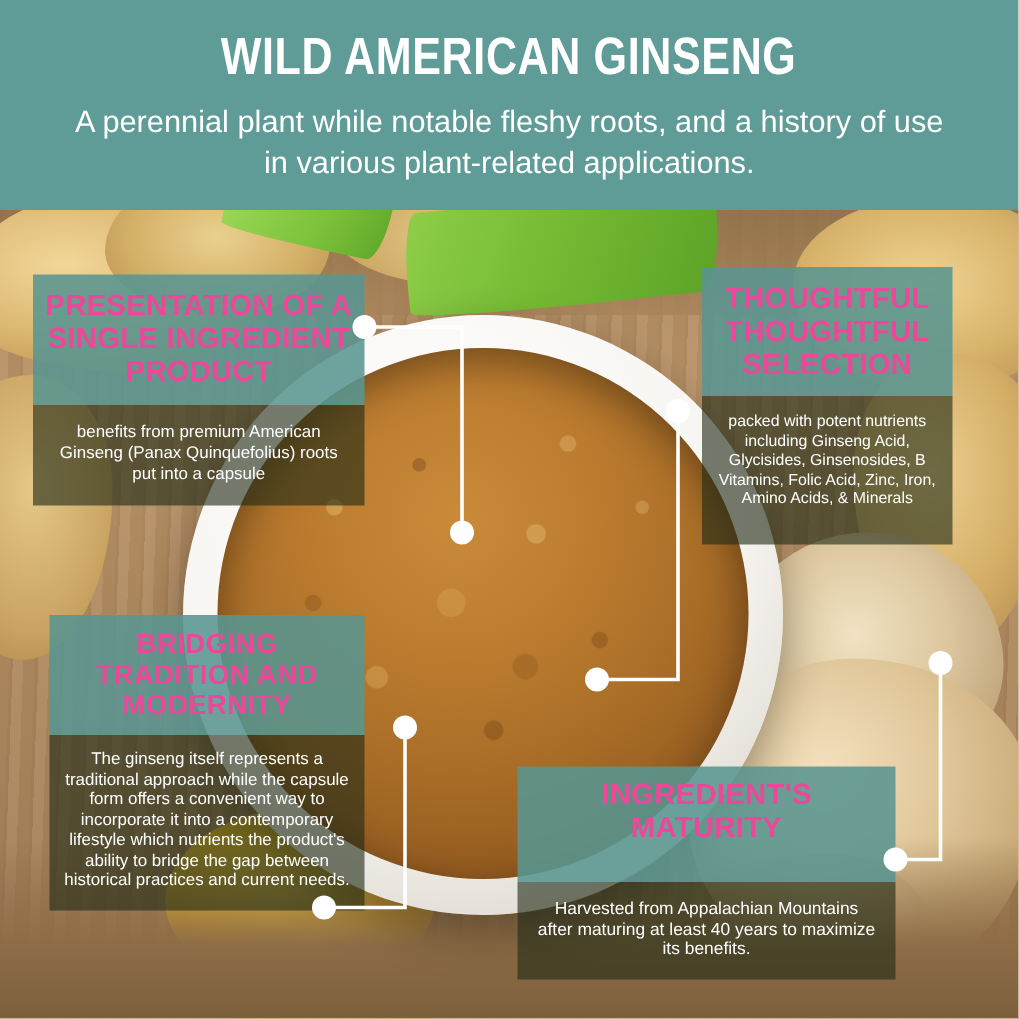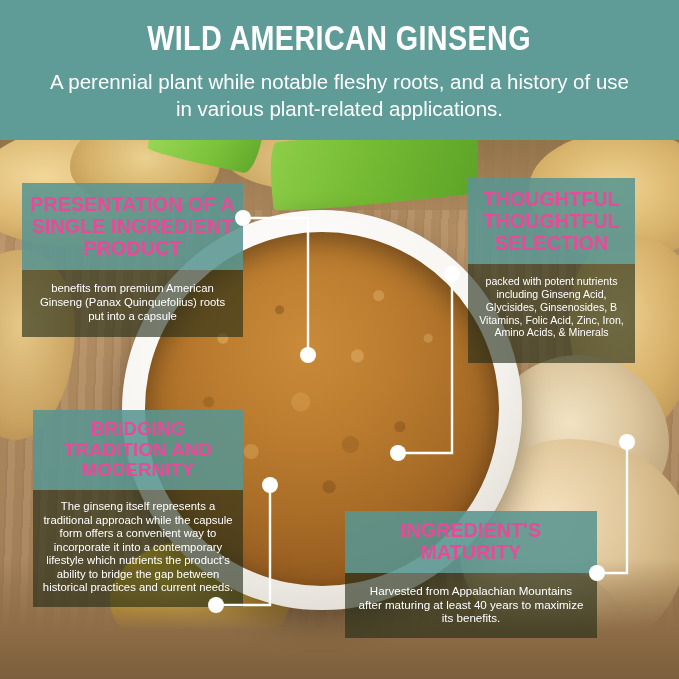--- a/index.html
+++ b/index.html
@@ -200,21 +200,21 @@
 
   #box-thoughtful{ left:468px; top:178px; width:167px; }
   #box-thoughtful .cl-head{ font-size:19.5px; padding:11px 6px 10px; }
   #box-thoughtful .cl-body{ font-size:10.6px; padding:11px 7px 24px; }
 
   #box-bridging{ left:33px; top:392px; width:210px;margin-top:18px; }
   #box-bridging .cl-head{ font-size:18.5px; padding:9px 6px 9px; }
   #box-bridging .cl-body{ font-size:11.3px; padding:10px 9px 12px; }
 
   #box-maturity{ left:345px; top:511px; width:252px; }
-  #box-maturity .cl-head{ font-size:19.5px; padding:9px 6px 9px; }
+  #box-maturity .cl-head{ font-size:19.5px; padding:9px 6px 24px; }
   #box-maturity .cl-body{ font-size:11.6px; padding:11px 12px 13px; }
 
   
   .connectors{
     position:absolute; left:0; top:0;
     width:679px; height:679px;
     z-index:5; pointer-events:none;
   }
 </style>
 </head>

